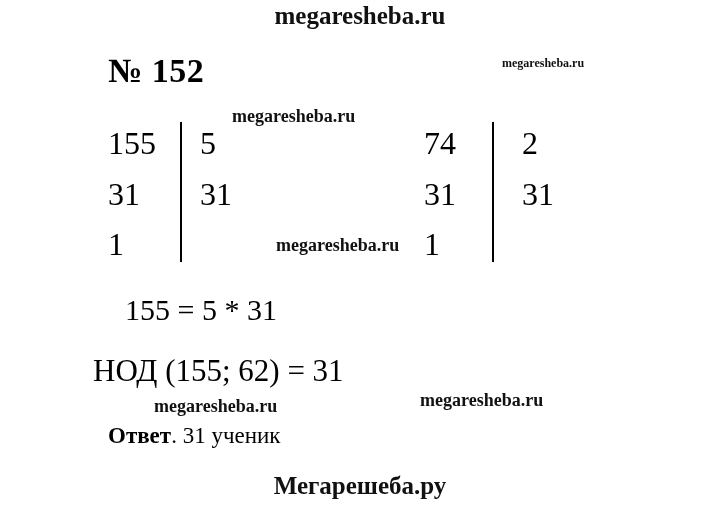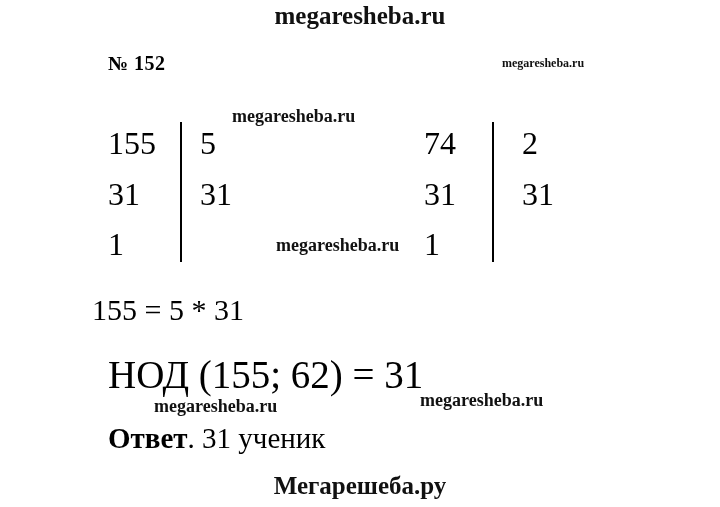--- a/index.html
+++ b/index.html
@@ -50,21 +50,21 @@
   }
   .wm-mid {
     font-size: 18px;
     font-weight: 700;
   }
 
   .task-number {
     position: absolute;
     left: 108px;
     top: 52px;
-    font-size: 20px;
+    font-size: 34px;
     font-weight: 700;
     letter-spacing: 0.5px;
     text-align: right;
   }
 
   
   .colnum {
     position: absolute;
     font-size: 32px;
     line-height: 1;
@@ -76,31 +76,31 @@
   }
 
   .eq-line {
     position: absolute;
     font-size: 30px;
     line-height: 1;
   }
 
   .nod-line {
     position: absolute;
-    left: 108px;
+    left: 93px;
     top: 355px;
-    font-size: 39px;
+    font-size: 31px;
     line-height: 1;
   }
 
   .answer-line {
     position: absolute;
     left: 108px;
     top: 424px;
-    font-size: 29px;
+    font-size: 23px;
     line-height: 1;
   }
   .answer-label {
     font-weight: 700;
   }
 </style>
 </head>
 <body>
 
 <div class="page">
@@ -128,21 +128,21 @@
   <div class="colnum" style="left:424px; top:228px;">1</div>
 
   <div class="divider" style="left:492px; top:122px; height:140px;"></div>
 
   <div class="colnum" style="left:522px; top:127px;">2</div>
   <div class="colnum" style="left:522px; top:178px;">31</div>
 
   <div class="wm wm-mid" style="left:232px; top:106px;">megaresheba.ru</div>
   <div class="wm wm-mid" style="left:276px; top:235px;">megaresheba.ru</div>
 
-  <div class="eq-line" style="left:92px; top:295px;">155 = 5 * 31</div>
+  <div class="eq-line" style="left:125px; top:295px;">155 = 5 * 31</div>
 
   <div class="nod-line">НОД (155; 62) = 31</div>
 
   <div class="wm wm-mid" style="left:154px; top:396px;">megaresheba.ru</div>
   <div class="wm wm-mid" style="left:420px; top:390px;">megaresheba.ru</div>
 
   <div class="answer-line">
     <span class="answer-label">Ответ</span><span>. 31 ученик</span>
   </div>
 

